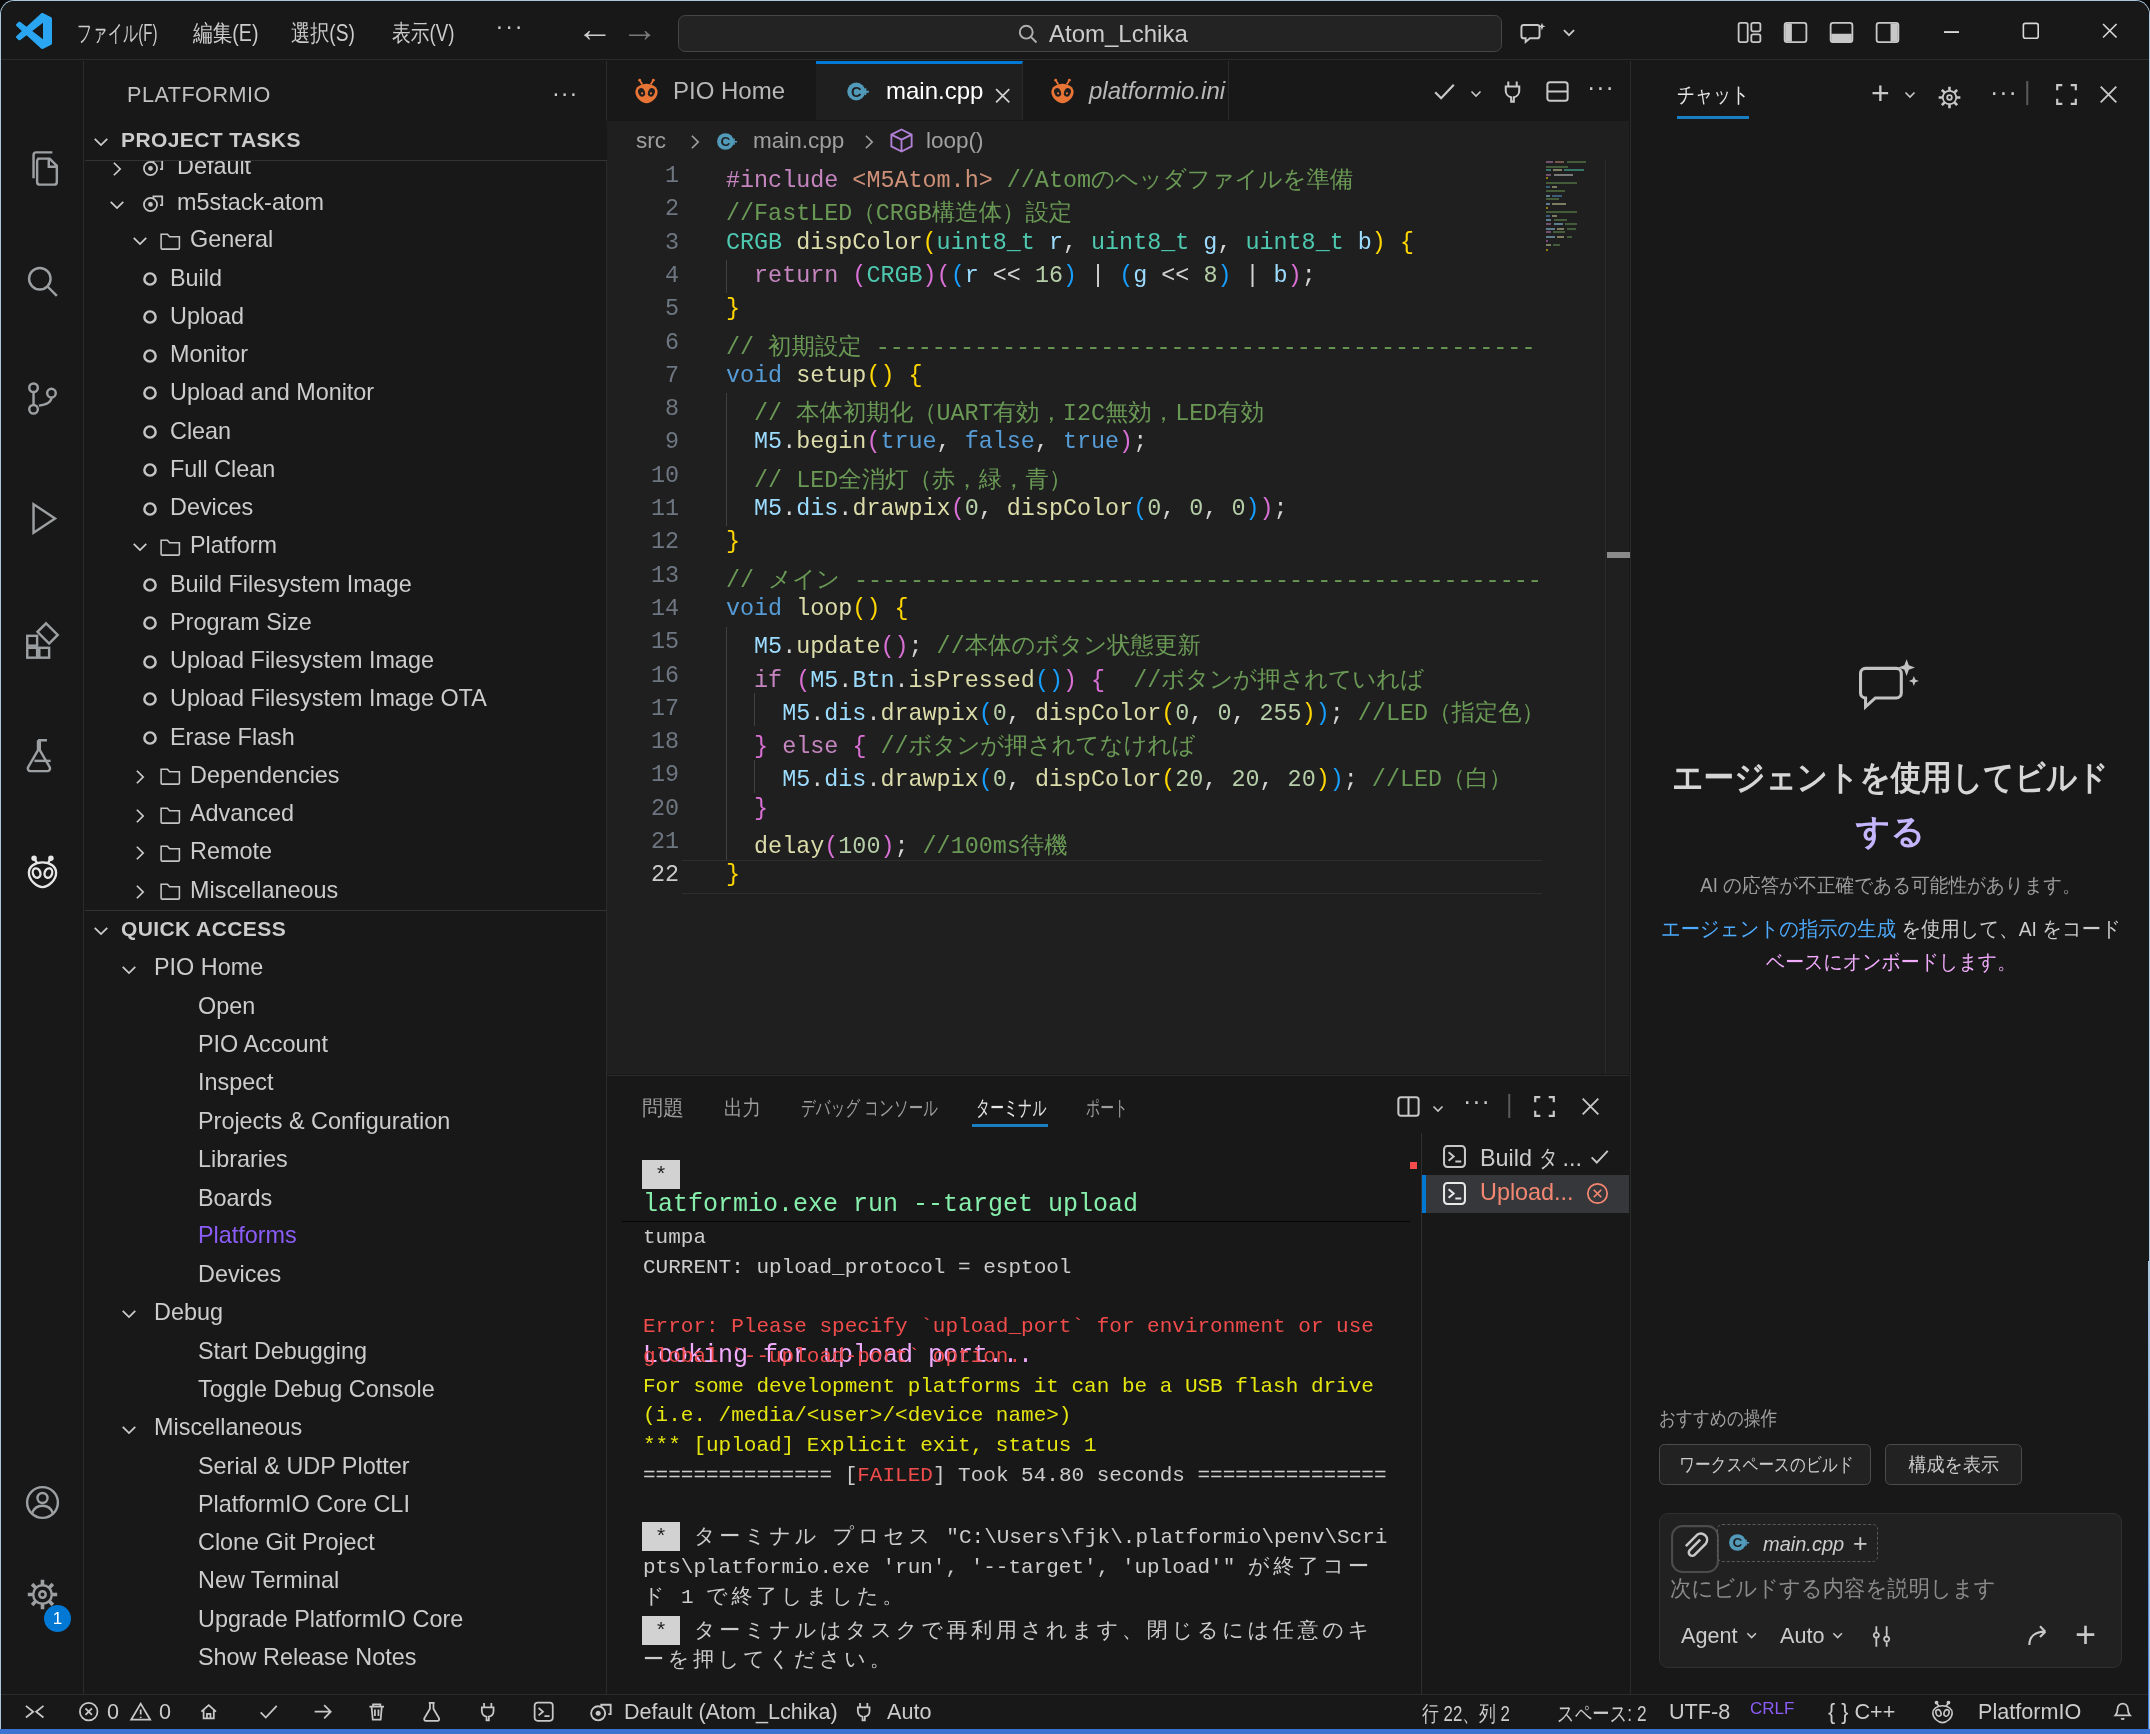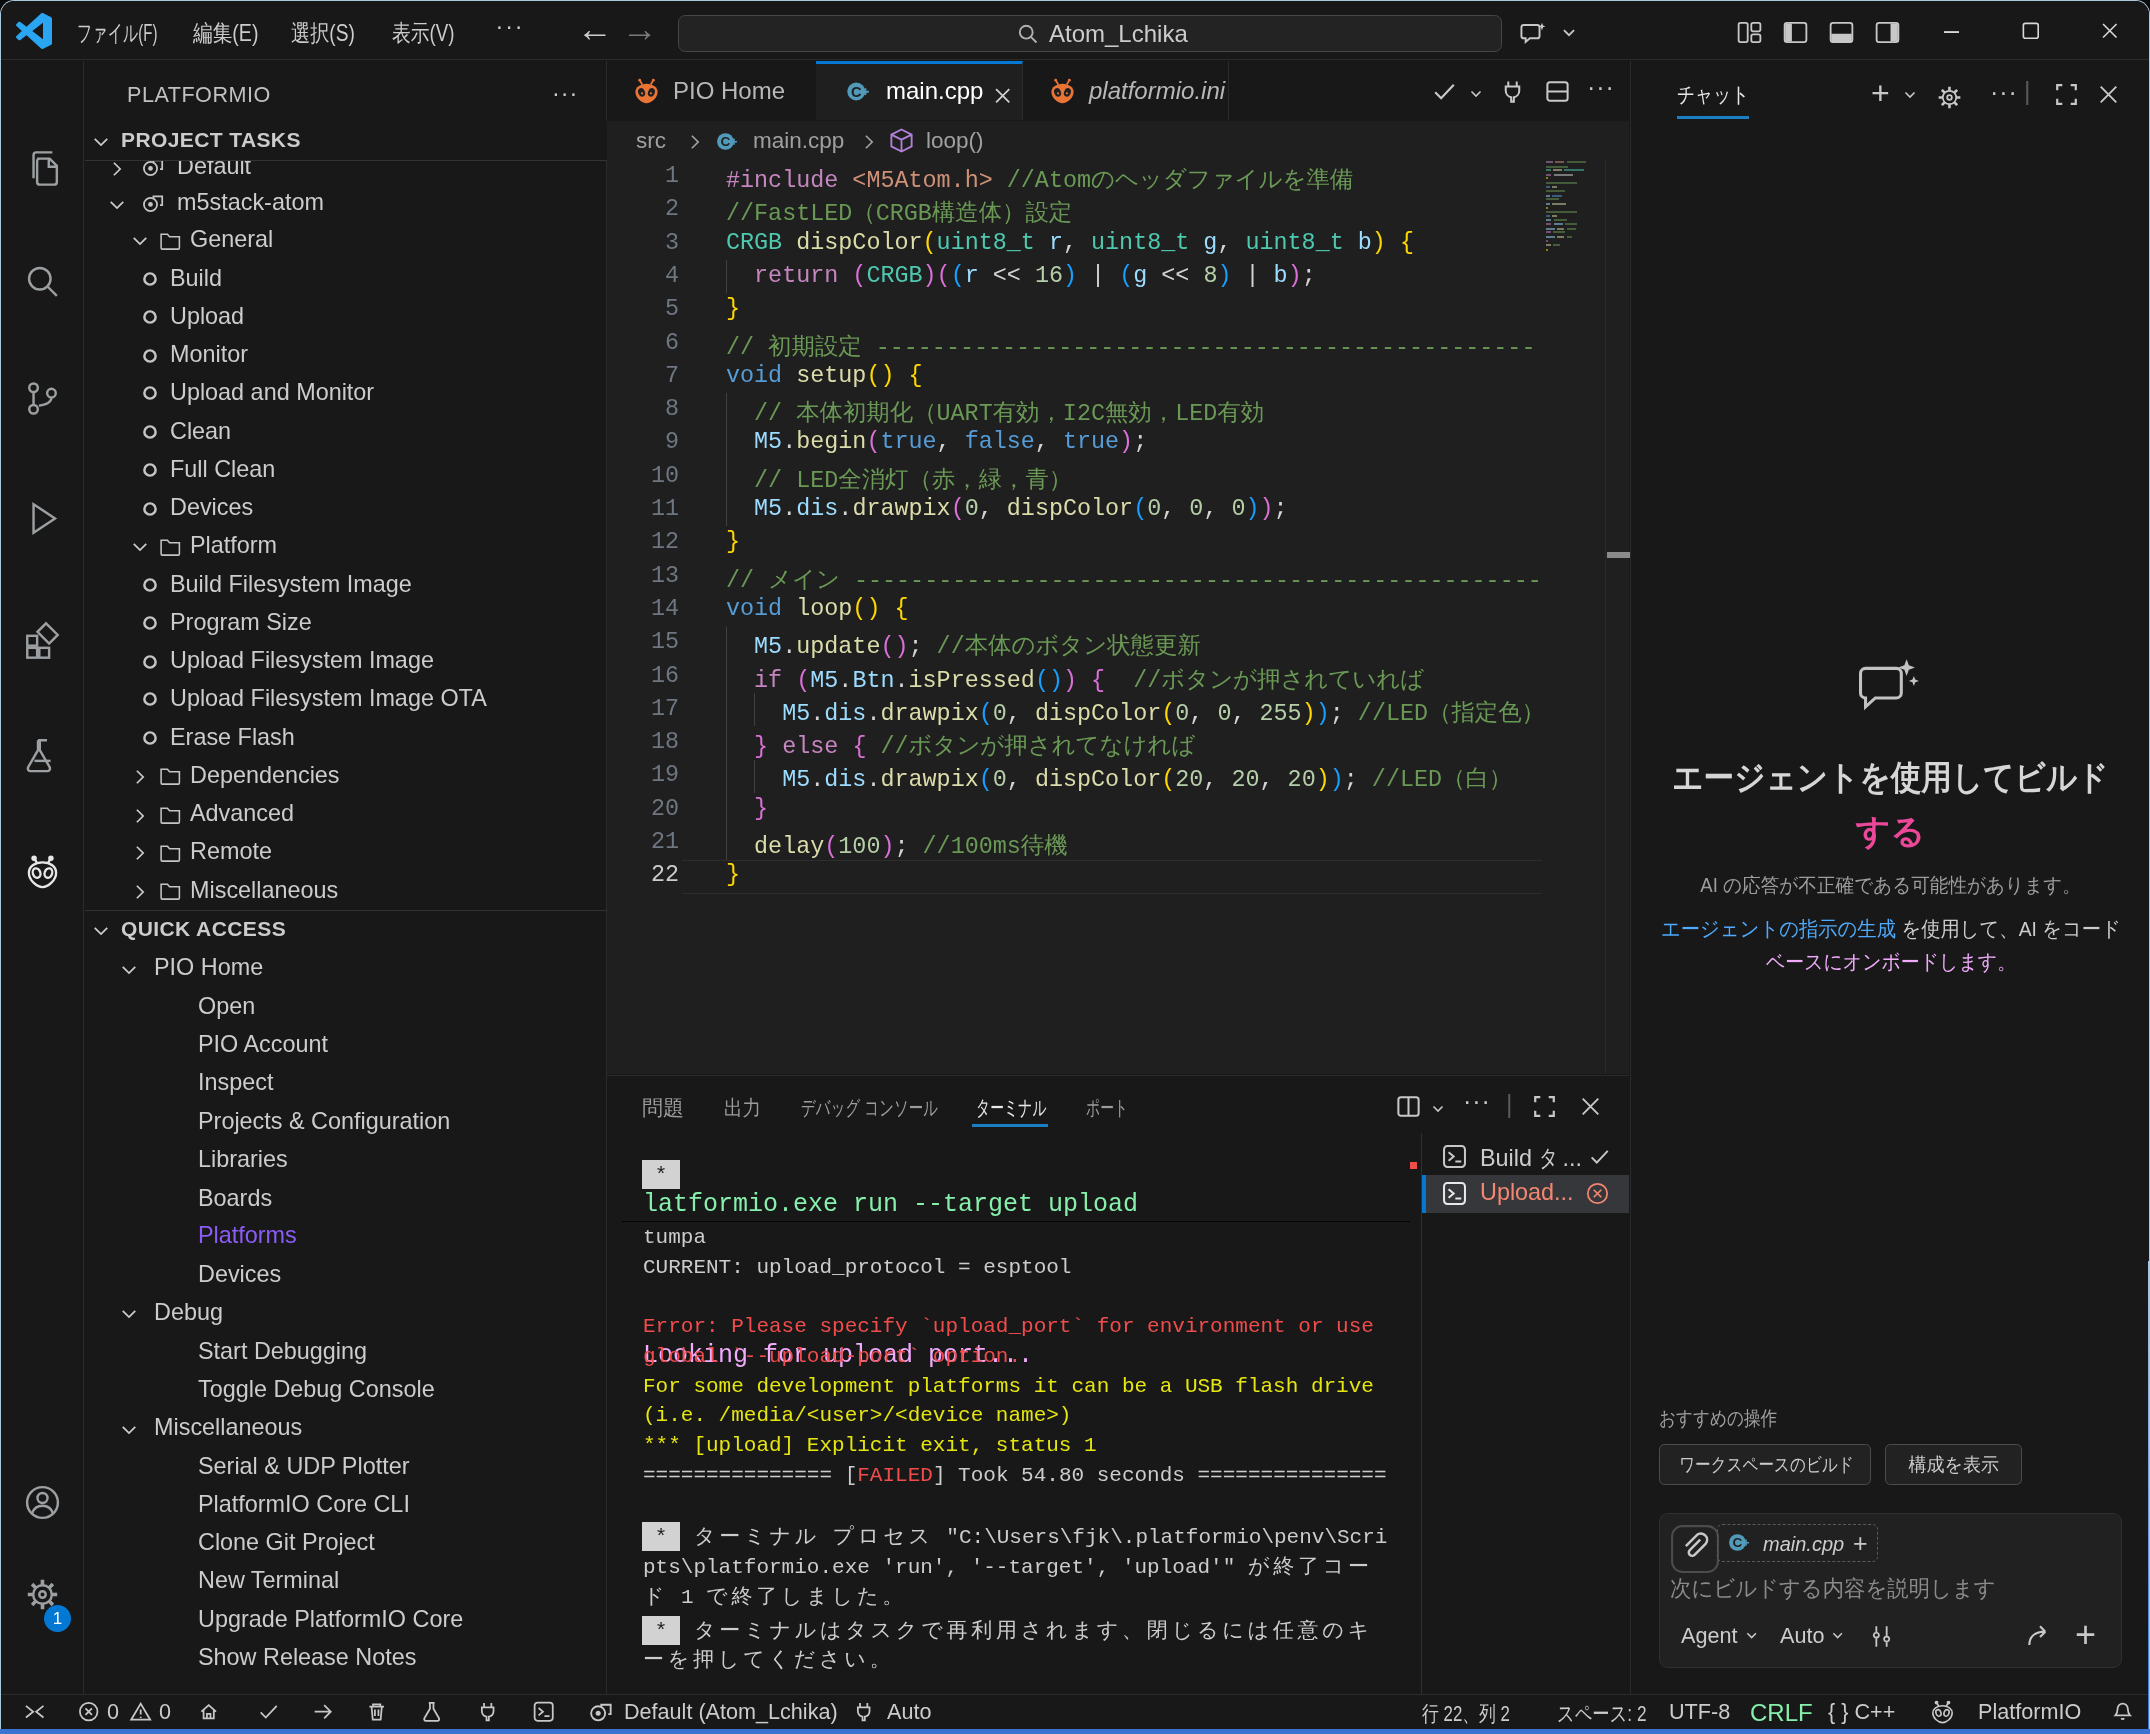--- a/index.html
+++ b/index.html
@@ -530,21 +530,21 @@
       <path d="M3 3 L13 13 M13 3 L3 13" stroke="#c8c8c8" stroke-width="1.2"></path>
     </svg>
 <svg class="ab" style="left:1852px;top:652px" width="67" height="67" viewBox="0 0 24 24">
 <g stroke="#c2c2c2" fill="none" stroke-width="1.1">
 <path d="M4.5 5.5 h11 a1.8 1.8 0 0 1 1.8 1.8 v7 a1.8 1.8 0 0 1 -1.8 1.8 h-7.5 l-3.5 3.2 v-3.2 h0 a1.8 1.8 0 0 1 -1.8 -1.8 v-7 a1.8 1.8 0 0 1 1.8 -1.8 z"></path>
 <path d="M19.2 2.2 l0.8 2.2 2.2 0.8 -2.2 0.8 -0.8 2.2 -0.8 -2.2 -2.2 -0.8 2.2 -0.8 z" fill="#c2c2c2" stroke="none"></path>
 <path d="M21.8 8.2 l0.5 1.3 1.3 0.5 -1.3 0.5 -0.5 1.3 -0.5 -1.3 -1.3 -0.5 1.3 -0.5 z" fill="#c2c2c2" stroke="none"></path>
 </g>
     </svg>
 <div class="ab" style="left:1629px;top:754px;width:521px;text-align:center;color:#d6d6d6;font-size:34px;font-weight:bold"><span class="jx" style="transform:scaleX(0.9);transform-origin:50% 50%">エージェントを使用してビルド</span></div>
-<div class="ab" style="left:1629px;top:808px;width:521px;text-align:center;color:#ec4899;font-size:34px;font-weight:bold">する</div>
+<div class="ab" style="left:1629px;top:808px;width:521px;text-align:center;color:#c4b5fd;font-size:34px;font-weight:bold">する</div>
 <div class="ab" style="left:1629px;top:871px;width:521px;text-align:center;color:#9d9d9d;font-size:20px"><span class="jx" style="transform:scaleX(0.93);transform-origin:50% 50%">AI の応答が不正確である可能性があります。</span></div>
 <div class="ab" style="left:1629px;top:914px;width:521px;text-align:center;color:#cccccc;font-size:21px"><span class="jx" style="transform:scaleX(0.92);transform-origin:50% 50%"><span style="color:#4daafc">エージェントの指示の生成</span> を使用して、AI をコード</span></div>
 <div class="ab" style="left:1629px;top:947px;width:521px;text-align:center;color:#f0abfc;font-size:21px"><span class="jx" style="transform:scaleX(0.9);transform-origin:50% 50%">ベースにオンボードします。</span></div>
 <div class="ab" style="left:1658px;top:1404px;color:#a0a0a0;font-size:20px"><span class="jx" style="transform:scaleX(0.83);">おすすめの操作</span></div>
 <div class="ab" style="left:1658px;top:1443px;width:212px;height:41px;border:0.9px solid #4c4c4c;border-radius:5.4px;background:#222;color:#cccccc;font-size:19px;text-align:center;line-height:40px;white-space:nowrap"><span class="jx" style="transform:scaleX(0.82);transform-origin:50% 50%">ワークスペースのビルド</span></div>
 <div class="ab" style="left:1884px;top:1443px;width:137px;height:41px;border:0.9px solid #4c4c4c;border-radius:5.4px;background:#222;color:#cccccc;font-size:19px;text-align:center;line-height:40px;white-space:nowrap"><span class="jx" style="transform:scaleX(0.95);transform-origin:50% 50%">構成を表示</span></div>
 <div class="ab" style="left:1658px;top:1512px;width:463px;height:155px;background:#212121;border:0.9px solid #303030;border-radius:9px"></div>
 <svg class="ab" style="left:1669px;top:1523px" width="50" height="50" viewBox="0 0 24 24">
 <rect x="1" y="1" width="22" height="22" rx="5" stroke="#4c4c4c" fill="none" stroke-width="1"></rect>
 <path d="M14.5 7.5 l-5 5 a1.6 1.6 0 0 0 2.3 2.3 l5.4-5.4 a3 3 0 0 0 -4.2-4.2 l-5.4 5.4" stroke="#c8c8c8" fill="none" stroke-width="1.2"></path>
@@ -618,21 +618,21 @@
       <path d="M8.5 4.5 v-1.5 h6 v6 h-1.5" stroke="#c8c8c8" fill="none" stroke-width="1.2"></path>
     </svg>
 <div class="ab" style="left:623px;top:1698px;color:#cccccc;font-size:21.6px">Default (Atom_Lchika)</div>
 <svg class="ab" style="left:851px;top:1699px" width="23.4" height="23.4" viewBox="0 0 16 16">
       <path d="M5.5 2 v3 M10.5 2 v3 M4 5 h8 v2.5 a4 4 0 0 1 -3.2 3.9 v2.6 h-1.6 v-2.6 A4 4 0 0 1 4 7.5 z" stroke="#c8c8c8" fill="none" stroke-width="1.2"></path>
     </svg>
 <div class="ab" style="left:886px;top:1698px;color:#cccccc;font-size:21.6px">Auto</div>
 <div class="ab" style="left:1421px;top:1698px;color:#cccccc;font-size:21.6px"><span class="jx" style="transform:scaleX(0.78);">行 22、列 2</span></div>
 <div class="ab" style="left:1556px;top:1698px;color:#cccccc;font-size:21.6px"><span class="jx" style="transform:scaleX(0.8);">スペース: 2</span></div>
 <div class="ab" style="left:1668px;top:1698px;color:#cccccc;font-size:21.6px">UTF-8</div>
-<div class="ab" style="left:1749px;top:1698px;color:#86efac;font-size:24px">CRLF</div>
+<div class="ab" style="left:1749px;top:1698px;color:#8b5cf6;font-size:17px">CRLF</div>
 <div class="ab" style="left:1827px;top:1698px;color:#cccccc;font-size:21.6px">{ } C++</div>
 <svg class="ab" style="left:1928px;top:1698px" width="27" height="27" viewBox="0 0 24 24">
       <g stroke="#c8c8c8" fill="none" stroke-width="1.4">
 <path d="M12 6 c5 0 8.6 2.8 8.6 6.4 c0 4.6 -5 8.6 -8.6 8.6 c-3.6 0 -8.6 -4 -8.6 -8.6 C3.4 8.8 7 6 12 6 z"></path>
 <ellipse cx="8.4" cy="12.4" rx="2.2" ry="3" transform="rotate(-20 8.4 12.4)"></ellipse>
 <ellipse cx="15.6" cy="12.4" rx="2.2" ry="3" transform="rotate(20 15.6 12.4)"></ellipse>
 <path d="M8.8 6.6 L7 3.8 M15.2 6.6 L17 3.8"></path>
         <circle cx="6.7" cy="3.2" r="1" fill="#c8c8c8"></circle>
         <circle cx="17.3" cy="3.2" r="1" fill="#c8c8c8"></circle>
       </g>

